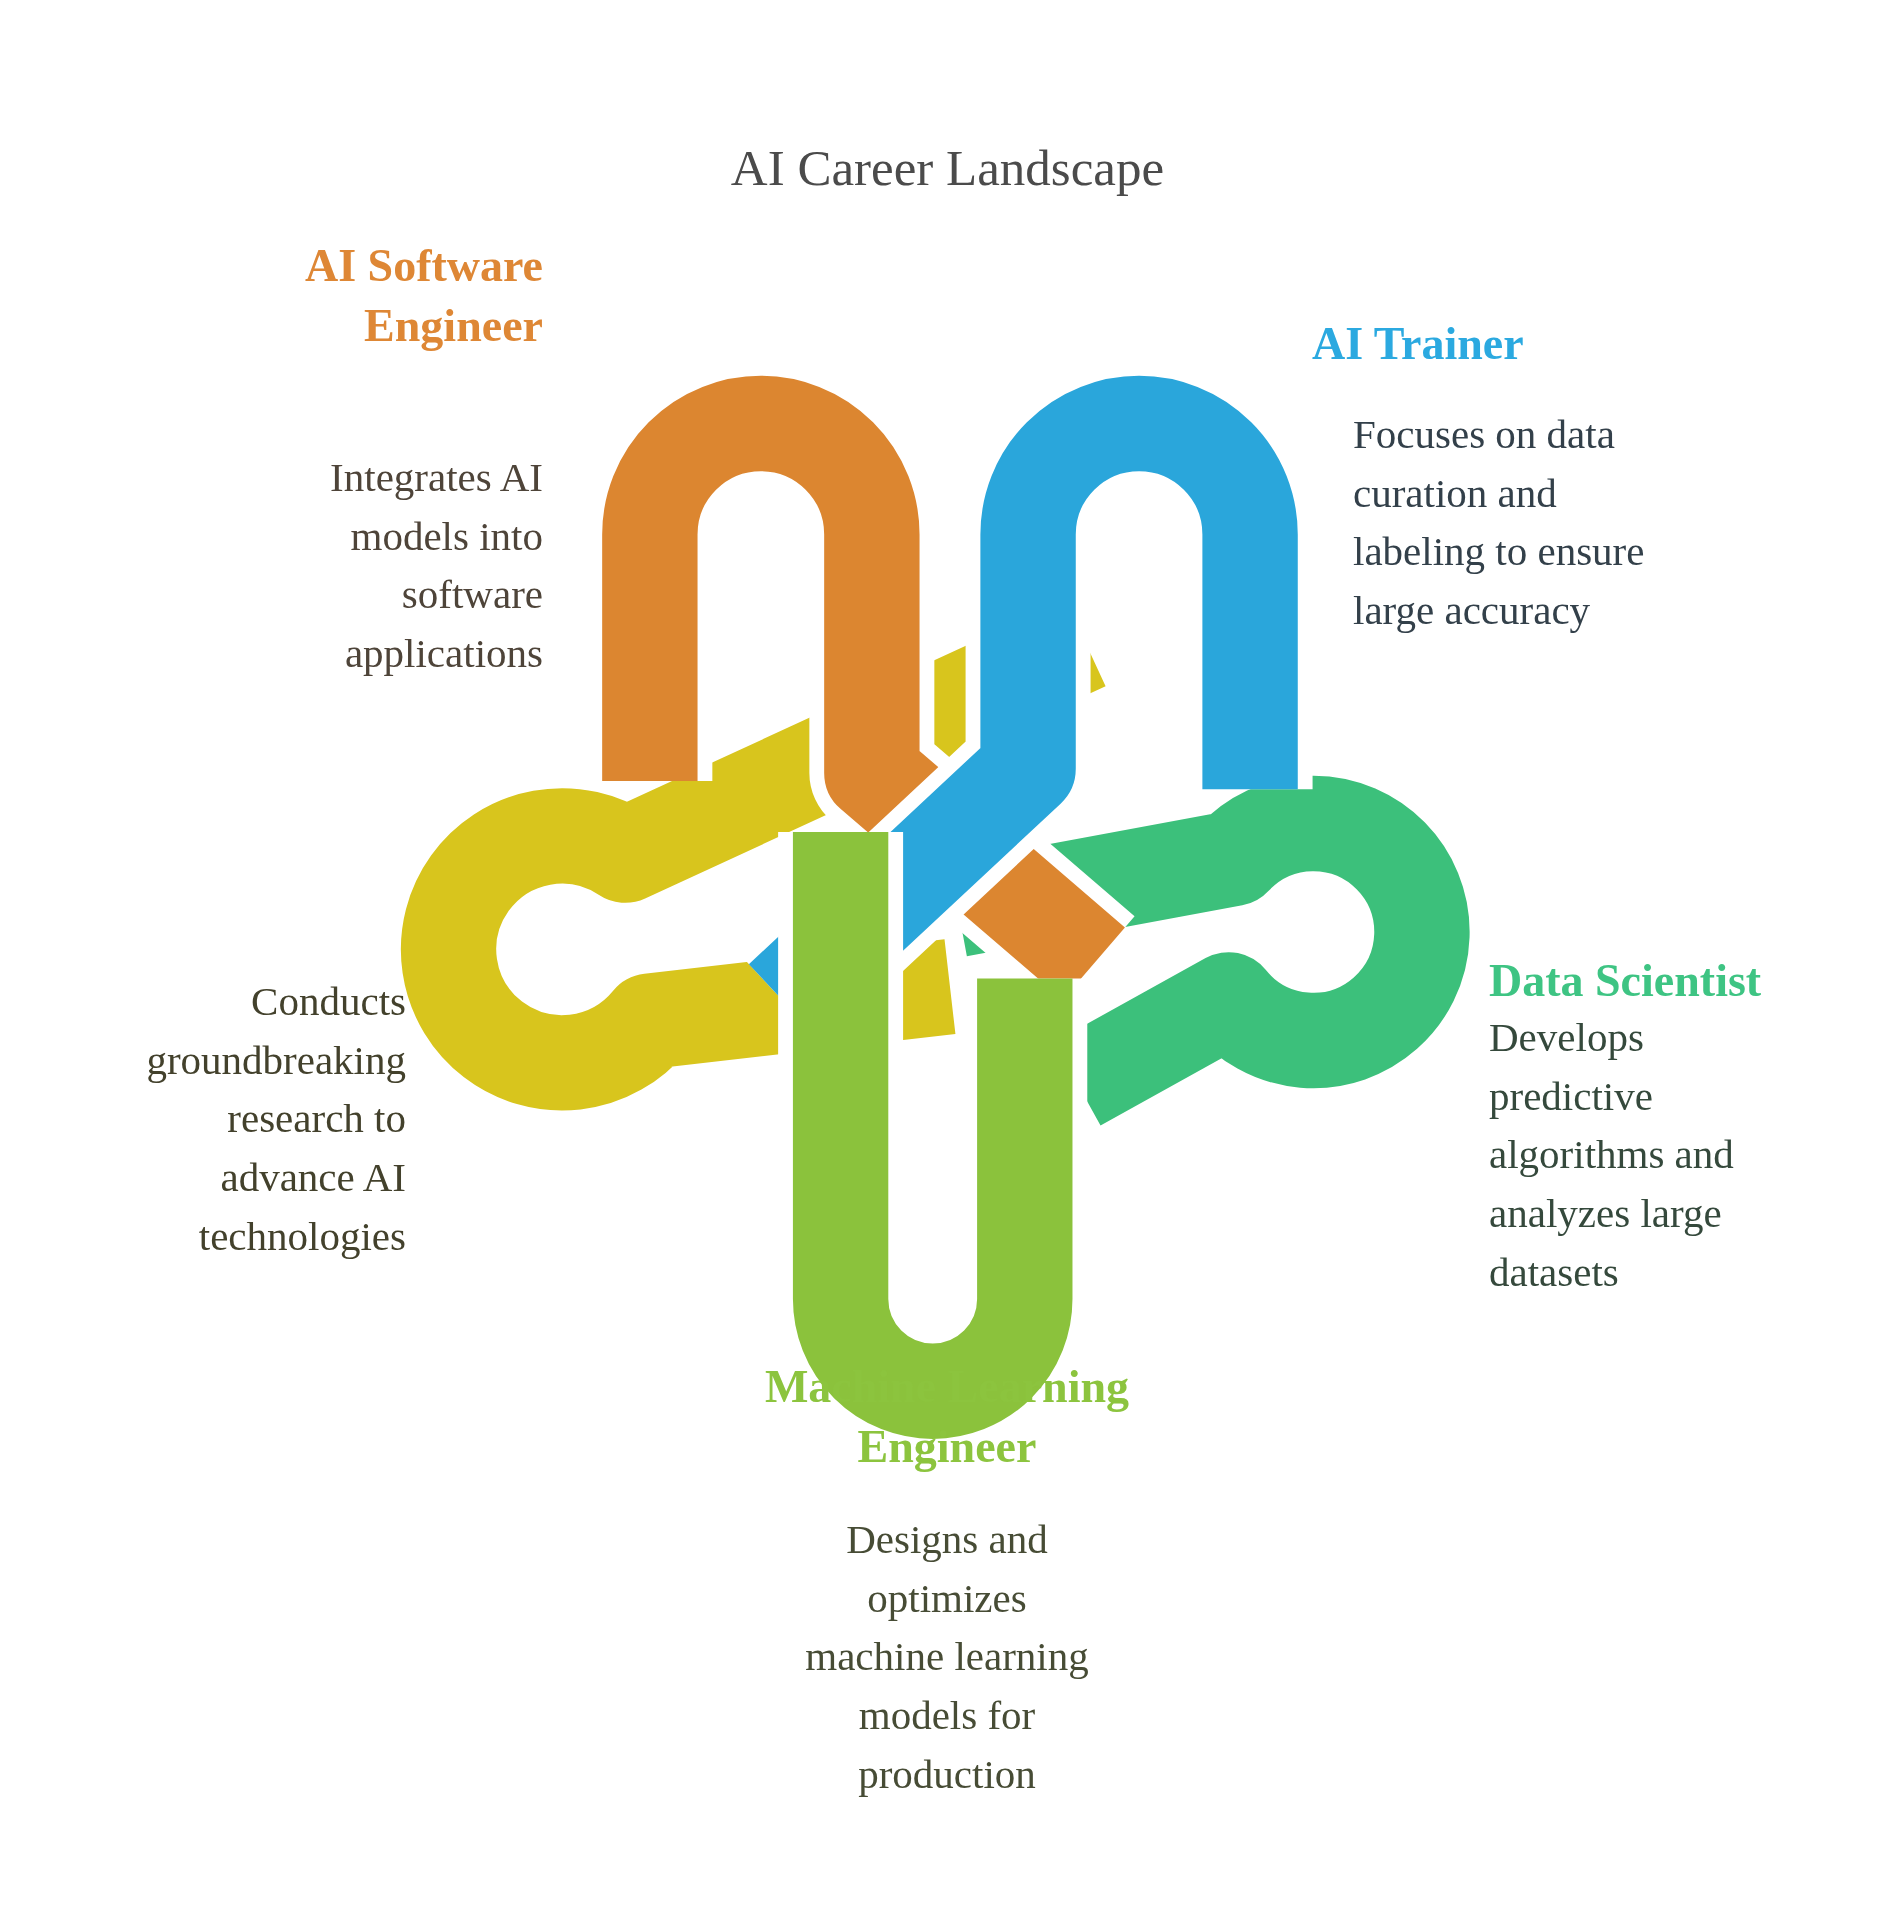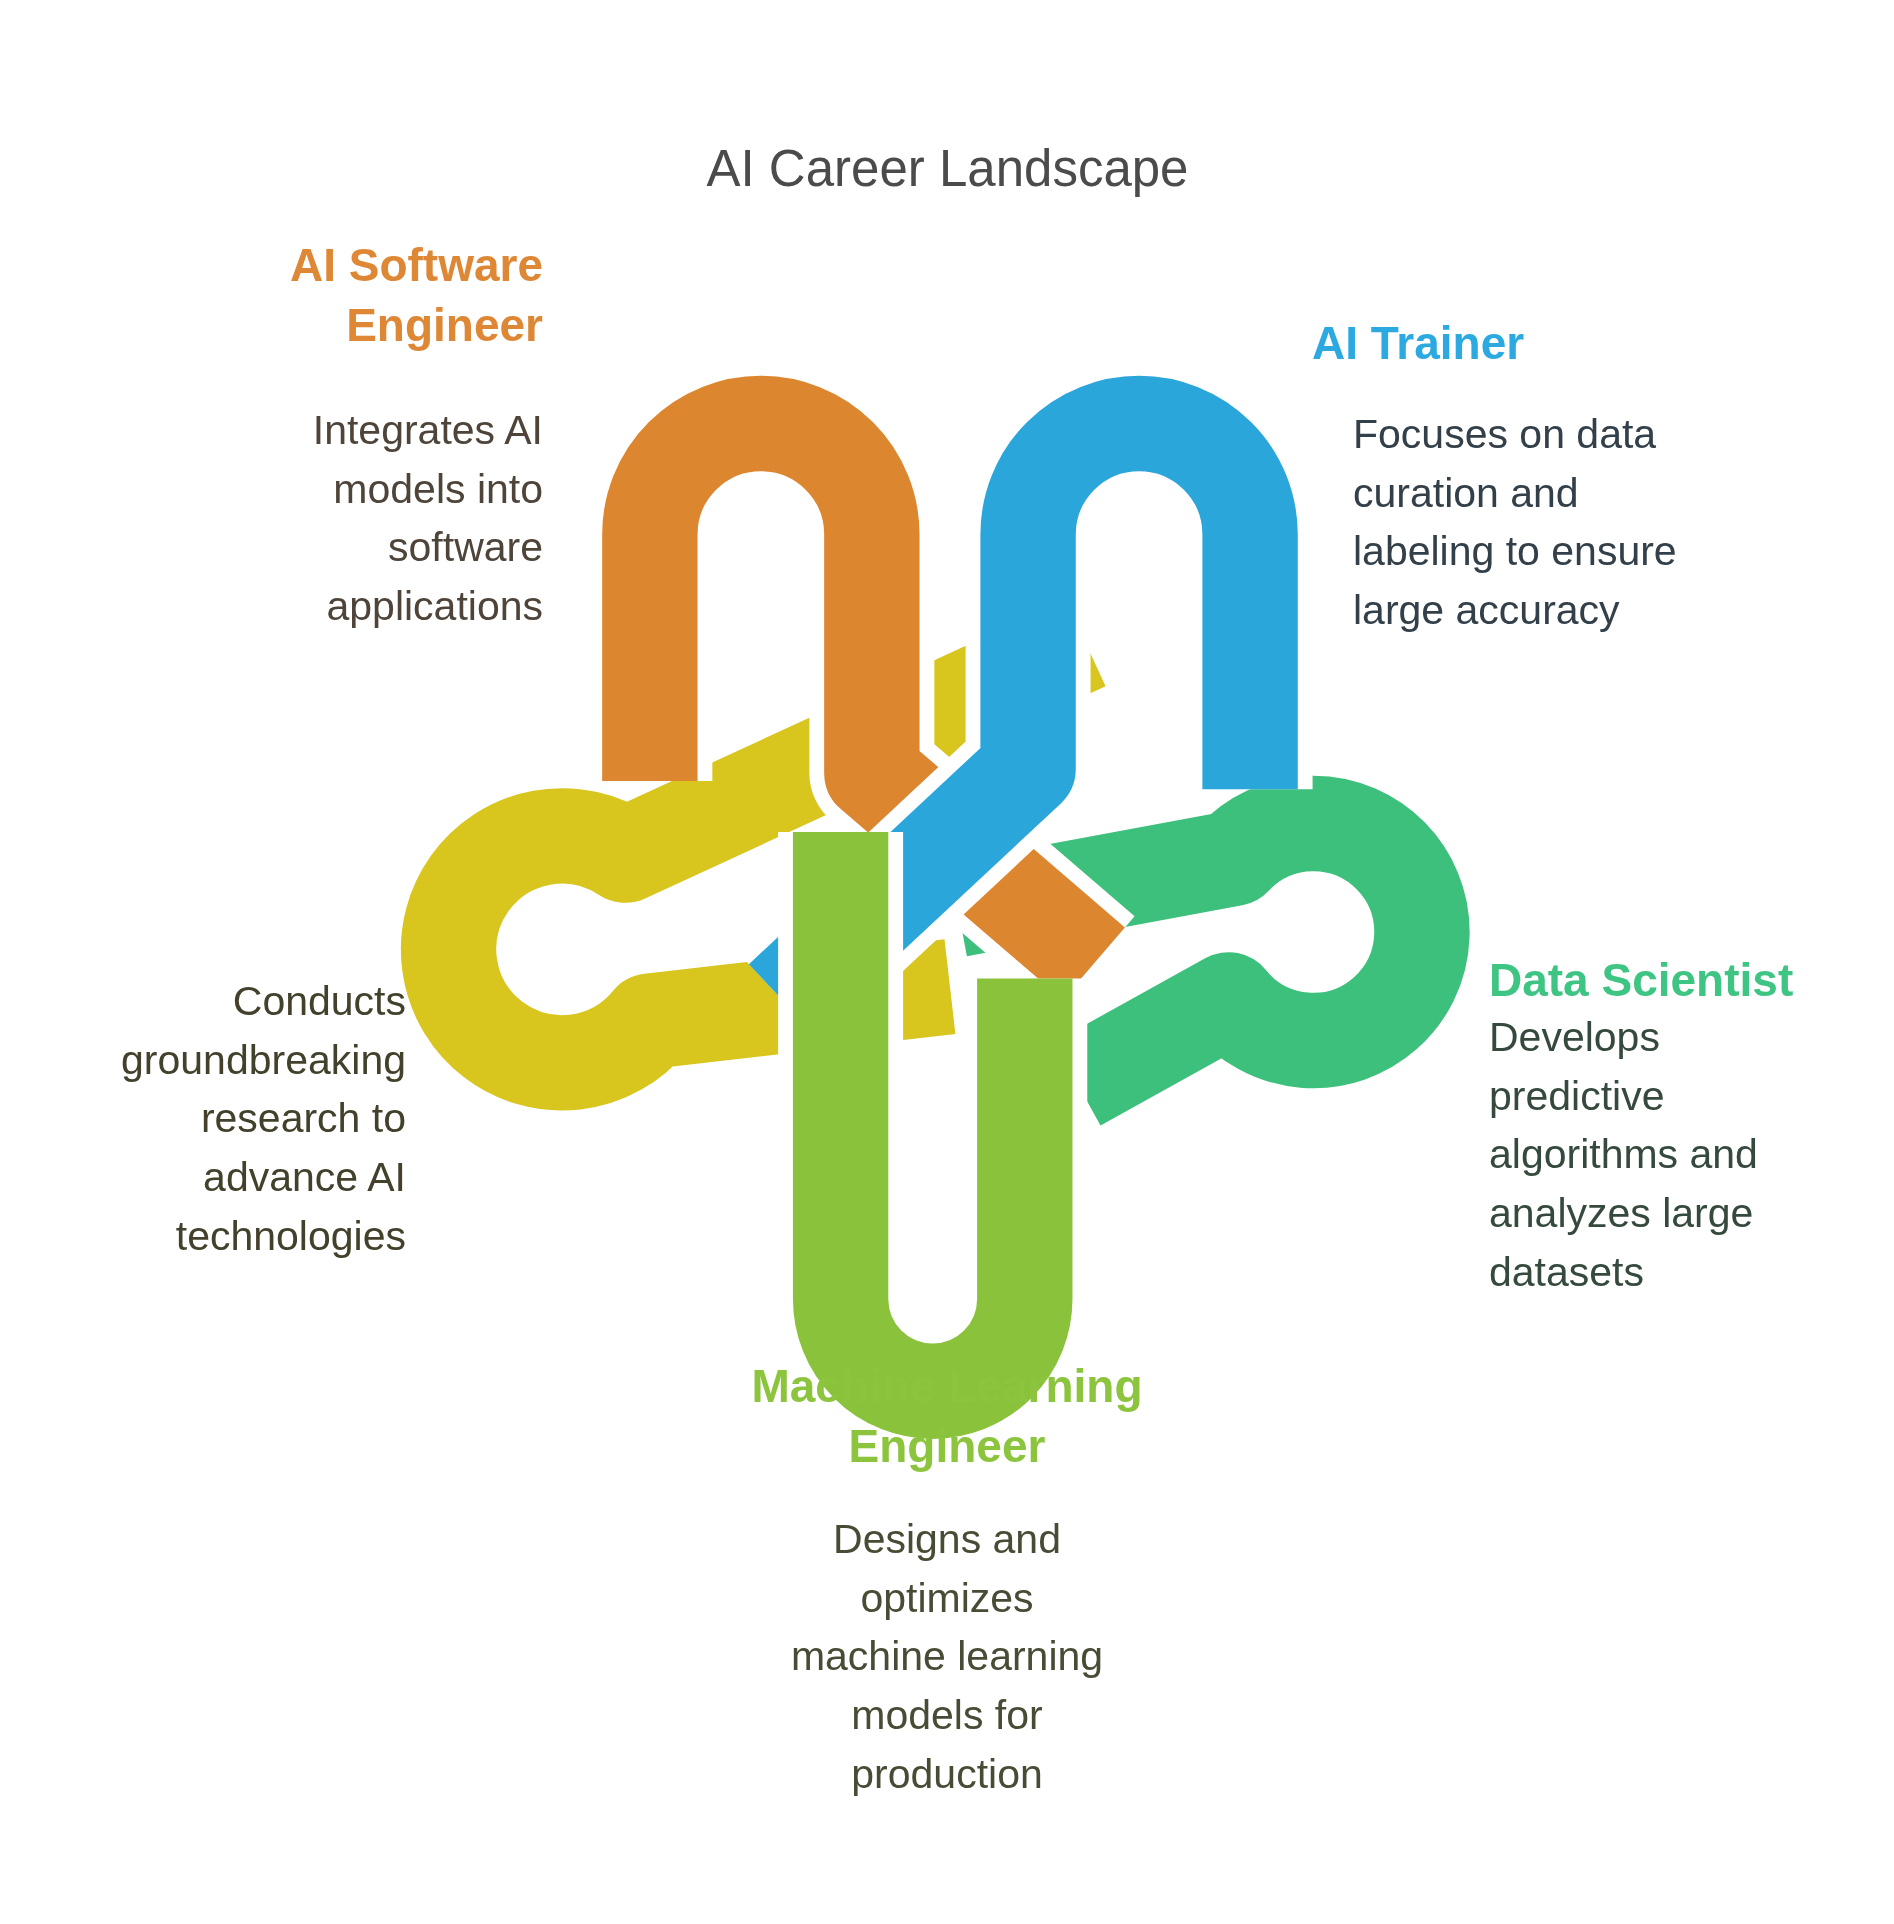--- a/index.html
+++ b/index.html
@@ -1,20 +1,20 @@
 <!DOCTYPE html>
 <html style="font-size:13px"><head>
 <meta charset="utf-8">
 <style>
   html,body{margin:0;padding:0;background:#ffffff;}
   .canvas{
     position:relative;
     width:1895px;height:1924px;
     background:#ffffff;
-    font-family:Liberation Sans, sans-serif;
+    font-family:Liberation Serif, serif;
     overflow:hidden;
   }
   .page-title{
     position:absolute;left:0;right:0;top:138px;
     text-align:center;
     font-size:51px;line-height:1.2;font-weight:400;
     letter-spacing:0px;
   }
   .knot{position:absolute;left:0;top:0;width:1895px;height:1924px;}
   .knot path{fill:none;stroke-linecap:butt;stroke-linejoin:round;}
@@ -75,21 +75,21 @@
     </g>
 
     <g>
       <path class="casing" d="M 1022 1012 L 1022 1580 A 112 112 0 0 0 1246 1580 L 1246 1190"></path>
       <path class="strand" d="M 1022 1012 L 1022 1580 A 112 112 0 0 0 1246 1580 L 1246 1190" stroke="#8BC23C"></path>
     </g>
   </svg>
 
   <div class="sec-heading align-r sw-head" style="color: rgb(222, 135, 53);">AI Software
 Engineer</div>
-  <div class="sec-desc align-r sw-desc" style="color: rgb(78, 68, 57);">Integrates AI
+  <div class="sec-desc align-r sw-desc" style="color: rgb(78, 68, 57); margin-top: 47px;">Integrates AI
 models into
 software
 applications</div>
 
   <div class="sec-heading align-l tr-head" style="color: rgb(43, 169, 224);">AI Trainer</div>
   <div class="sec-desc align-l tr-desc" style="color: rgb(51, 64, 74);">Focuses on data
 curation and
 labeling to ensure
 large accuracy</div>
 

